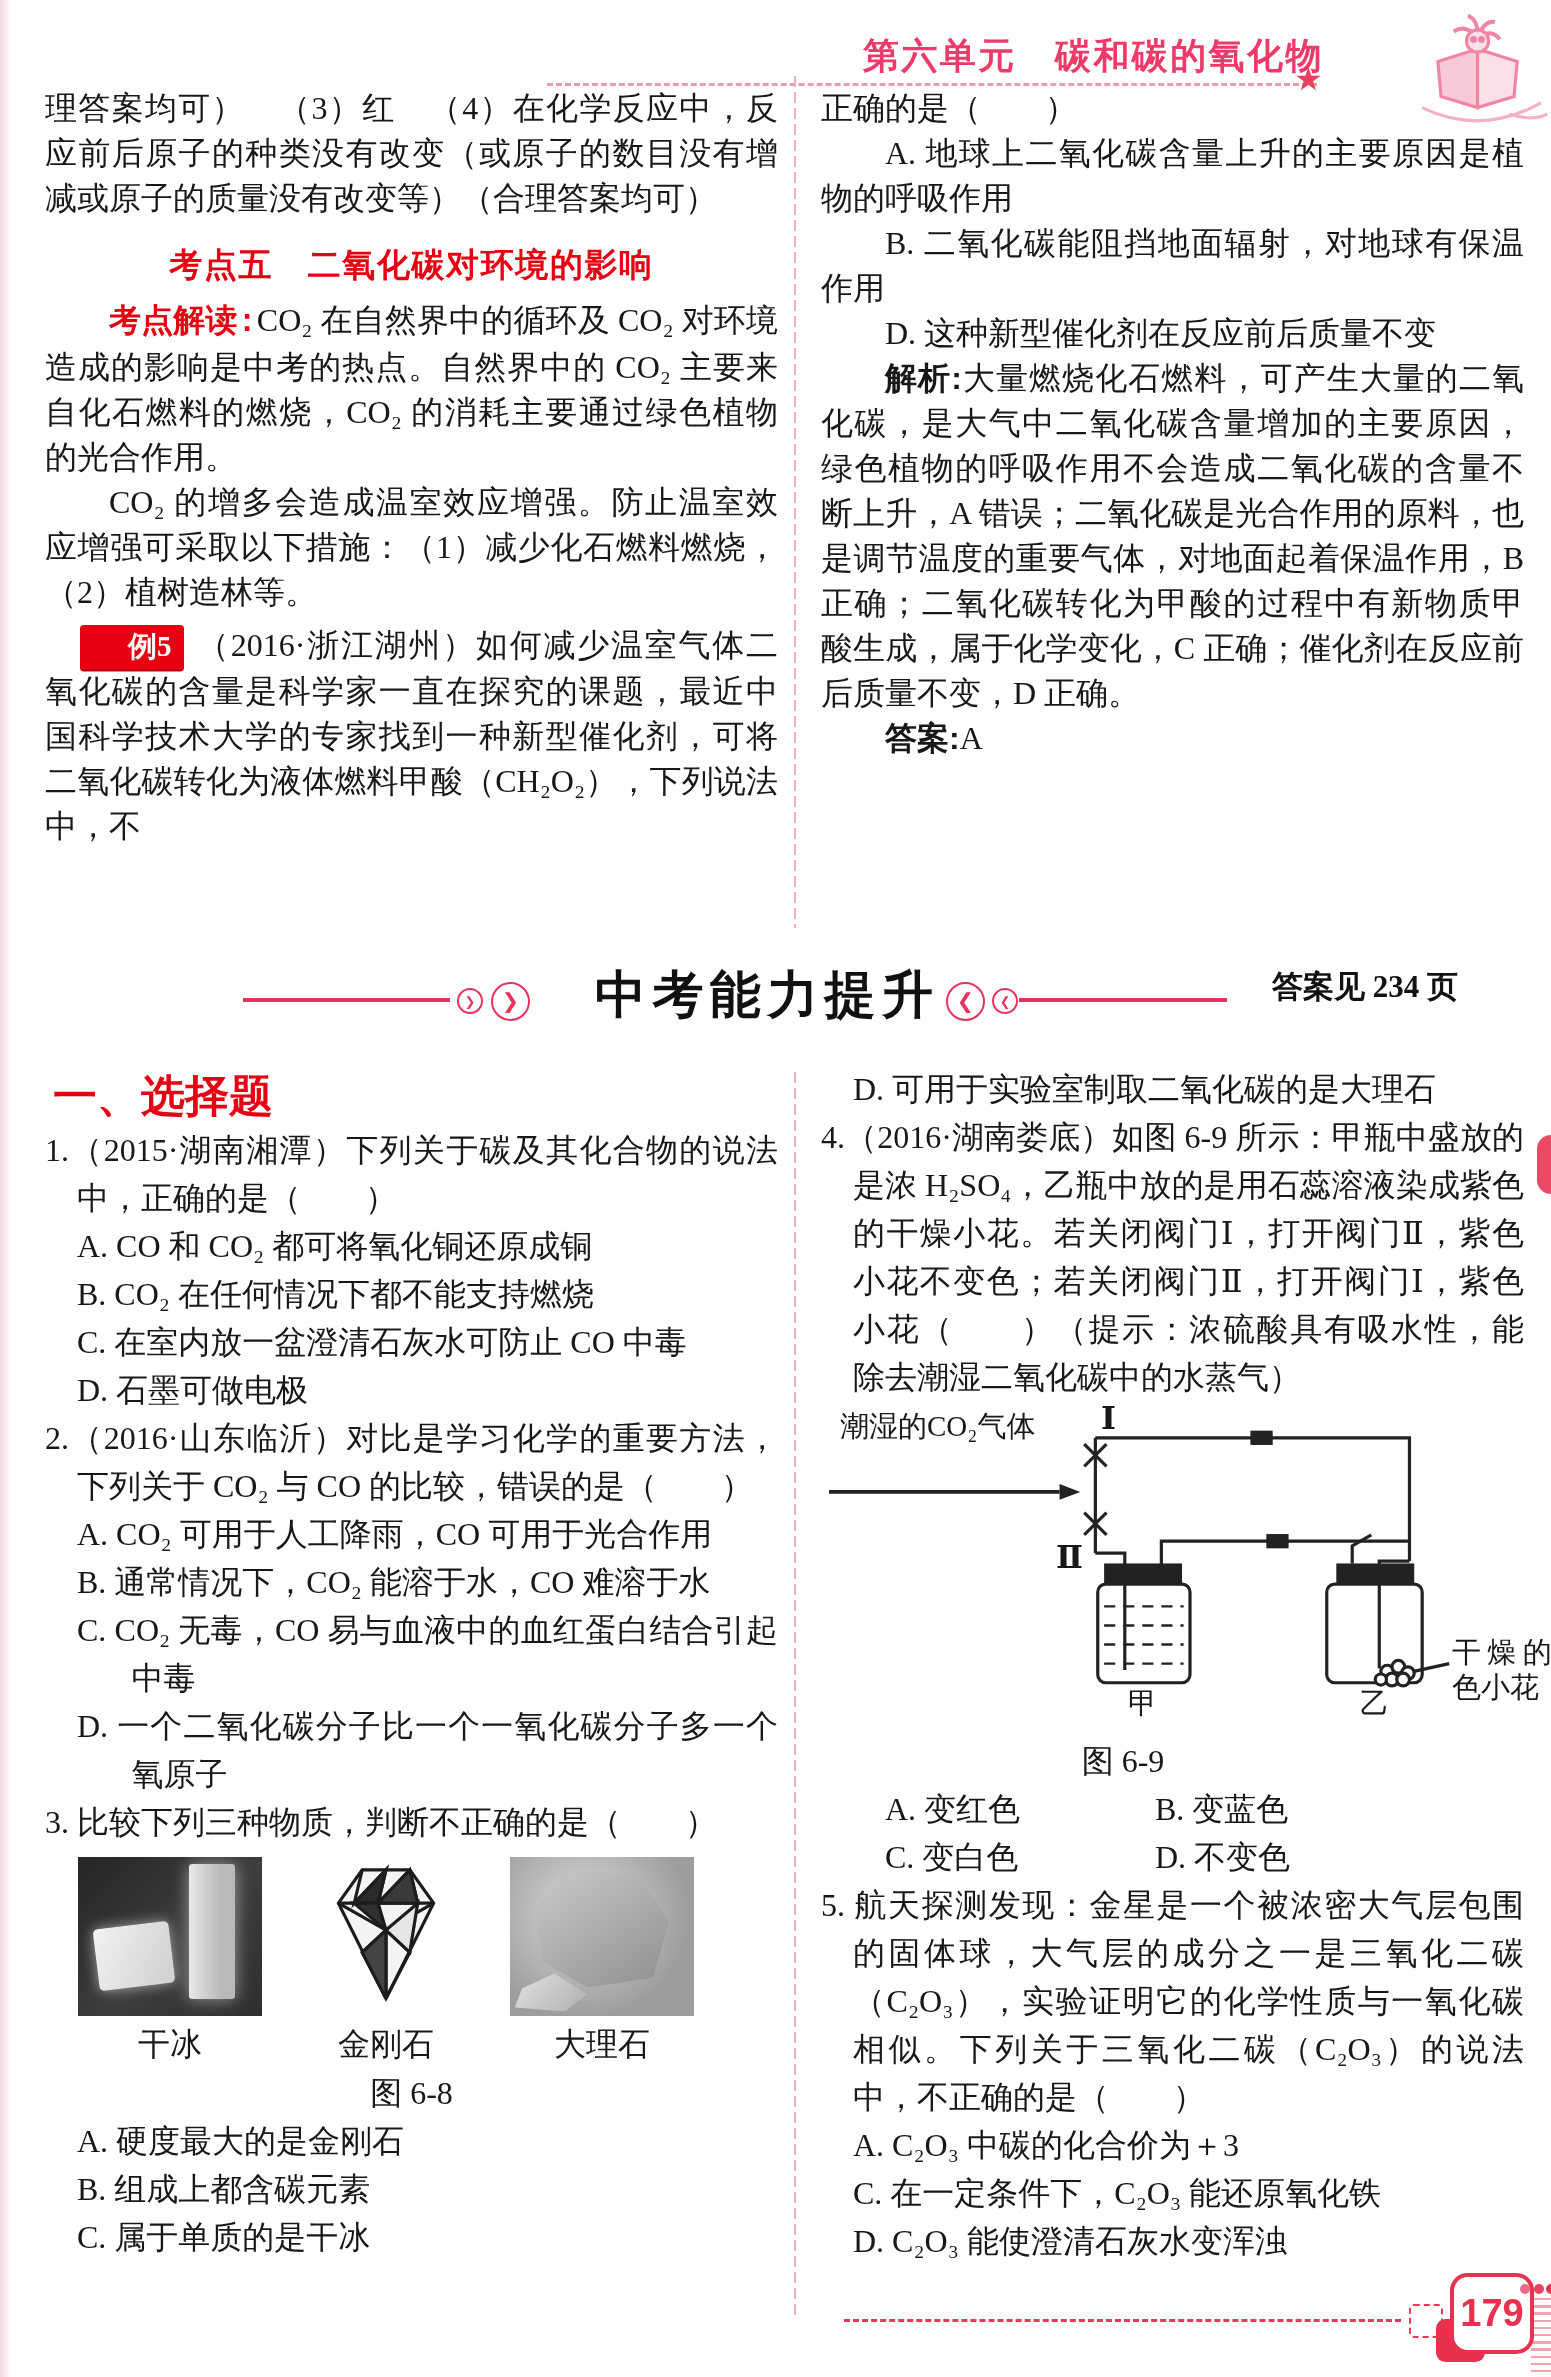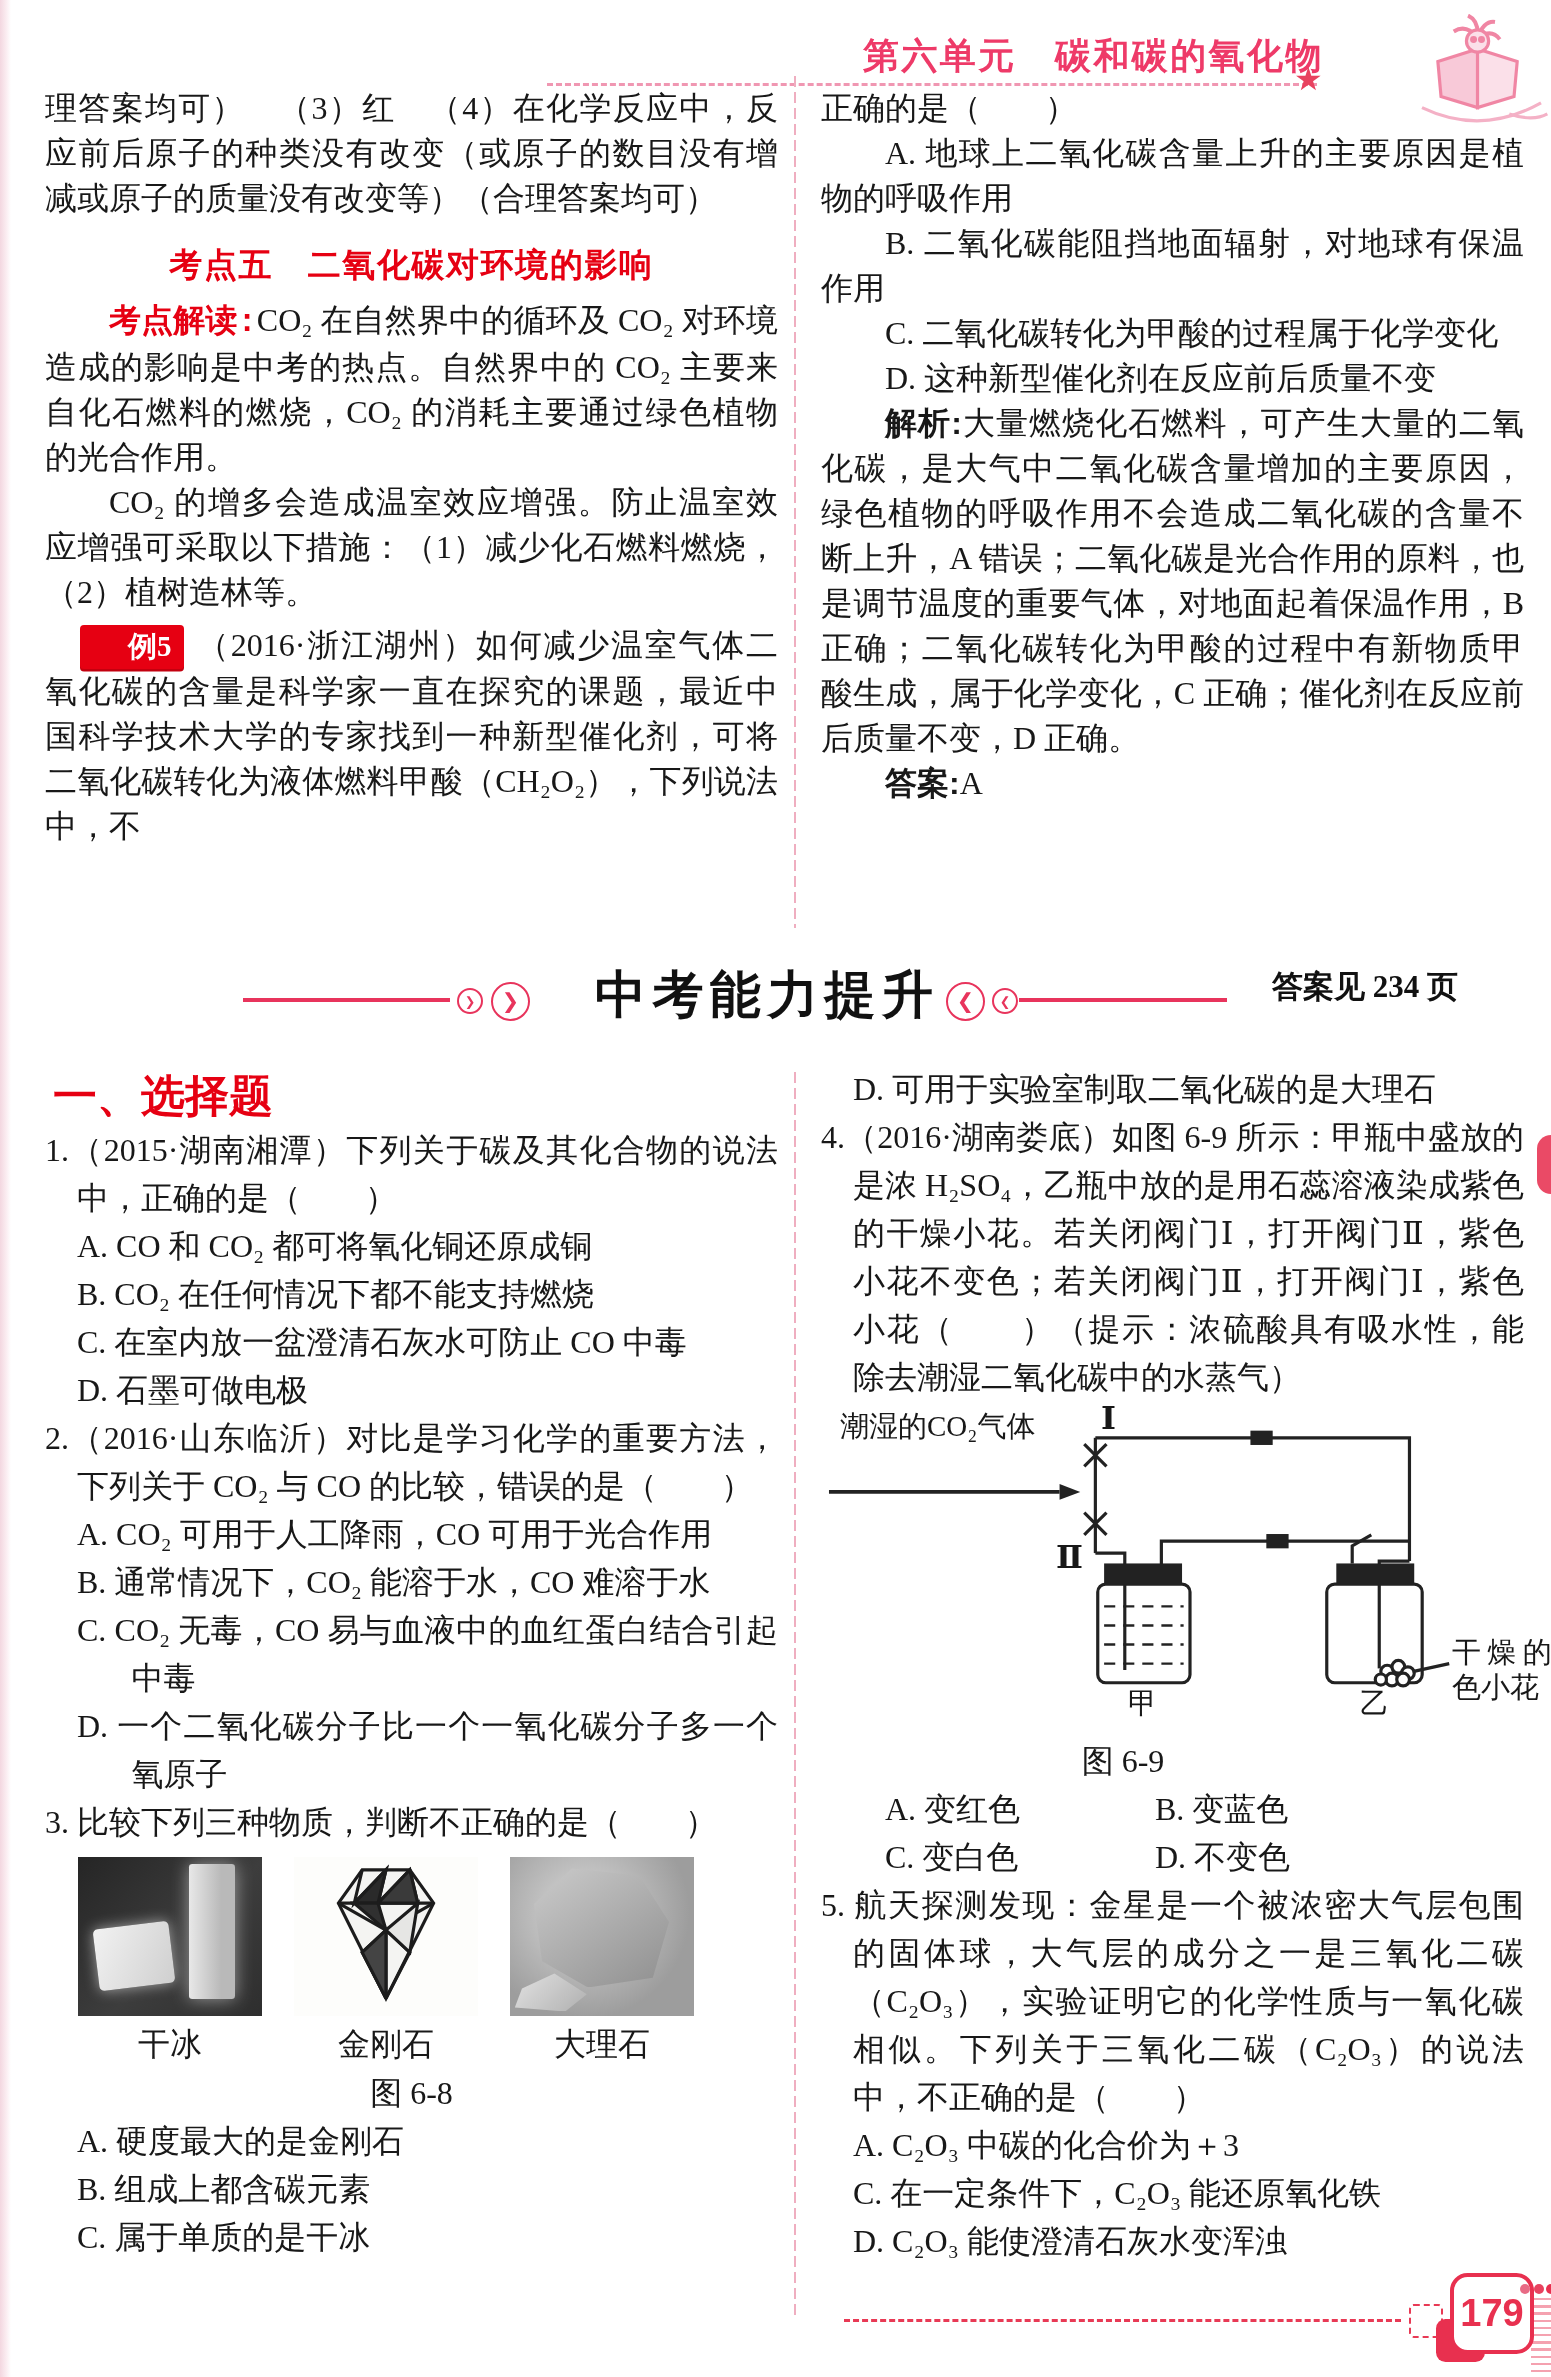--- a/index.html
+++ b/index.html
@@ -117,21 +117,20 @@
     <div class="kp-heading">考点五　二氧化碳对环境的影响</div>
     <div class="indent2"><span class="red-label">考点解读:</span><span>CO₂ 在自然界中的循环及 CO₂ 对环境造成的影响是中考的热点。自然界中的 CO₂ 主要来自化石燃料的燃烧，CO₂ 的消耗主要通过绿色植物的光合作用。</span></div>
     <div class="indent2">CO₂ 的增多会造成温室效应增强。防止温室效应增强可采取以下措施：（1）减少化石燃料燃烧，（2）植树造林等。</div>
     <div class="ex-para" style="margin-top:8px;"><span class="ex-badge">例5</span><span>（2016·浙江湖州）如何减少温室气体二氧化碳的含量是科学家一直在探究的课题，最近中国科学技术大学的专家找到一种新型催化剂，可将二氧化碳转化为液体燃料甲酸（CH₂O₂），下列说法中，不</span></div>
   </div>
 
   <div class="col col-r1">
     <div>正确的是（　　）</div>
     <div class="ropt">A. 地球上二氧化碳含量上升的主要原因是植物的呼吸作用</div>
     <div class="ropt">B. 二氧化碳能阻挡地面辐射，对地球有保温作用</div>
-    <div class="ropt">C. 二氧化碳转化为甲酸的过程属于化学变化</div>
     <div class="ropt">D. 这种新型催化剂在反应前后质量不变</div>
     <div class="indent2"><span class="bold-label">解析:</span><span>大量燃烧化石燃料，可产生大量的二氧化碳，是大气中二氧化碳含量增加的主要原因，绿色植物的呼吸作用不会造成二氧化碳的含量不断上升，A 错误；二氧化碳是光合作用的原料，也是调节温度的重要气体，对地面起着保温作用，B 正确；二氧化碳转化为甲酸的过程中有新物质甲酸生成，属于化学变化，C 正确；催化剂在反应前后质量不变，D 正确。</span></div>
     <div class="indent2"><span class="bold-label">答案:</span><span>A</span></div>
   </div>
 
   <div class="banner">
     <div class="b-line b-line-l"></div>
     <div class="b-circ b-c-sm" style="left:457px;">❯</div>
     <div class="b-circ b-c-lg" style="left:491px;">❯</div>
     <div class="banner-title">中考能力提升</div>

